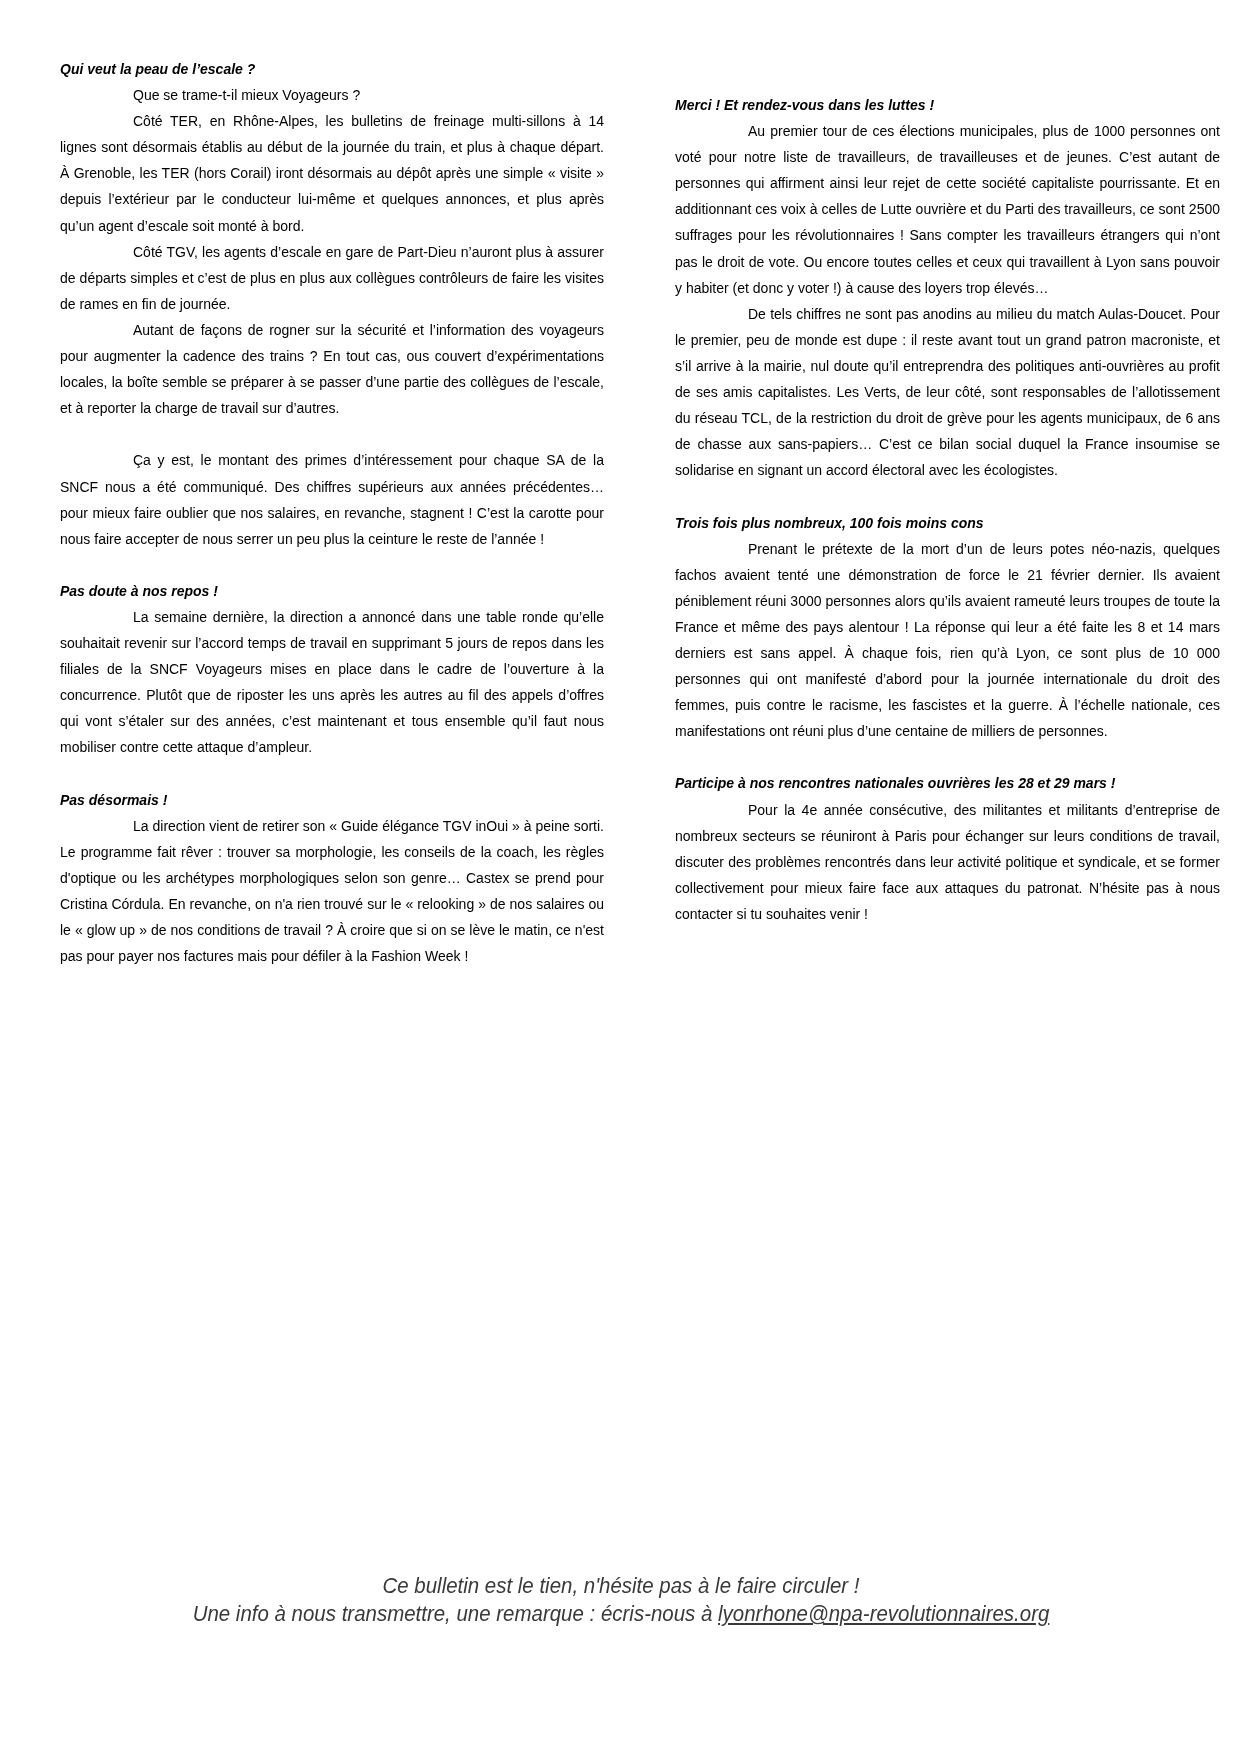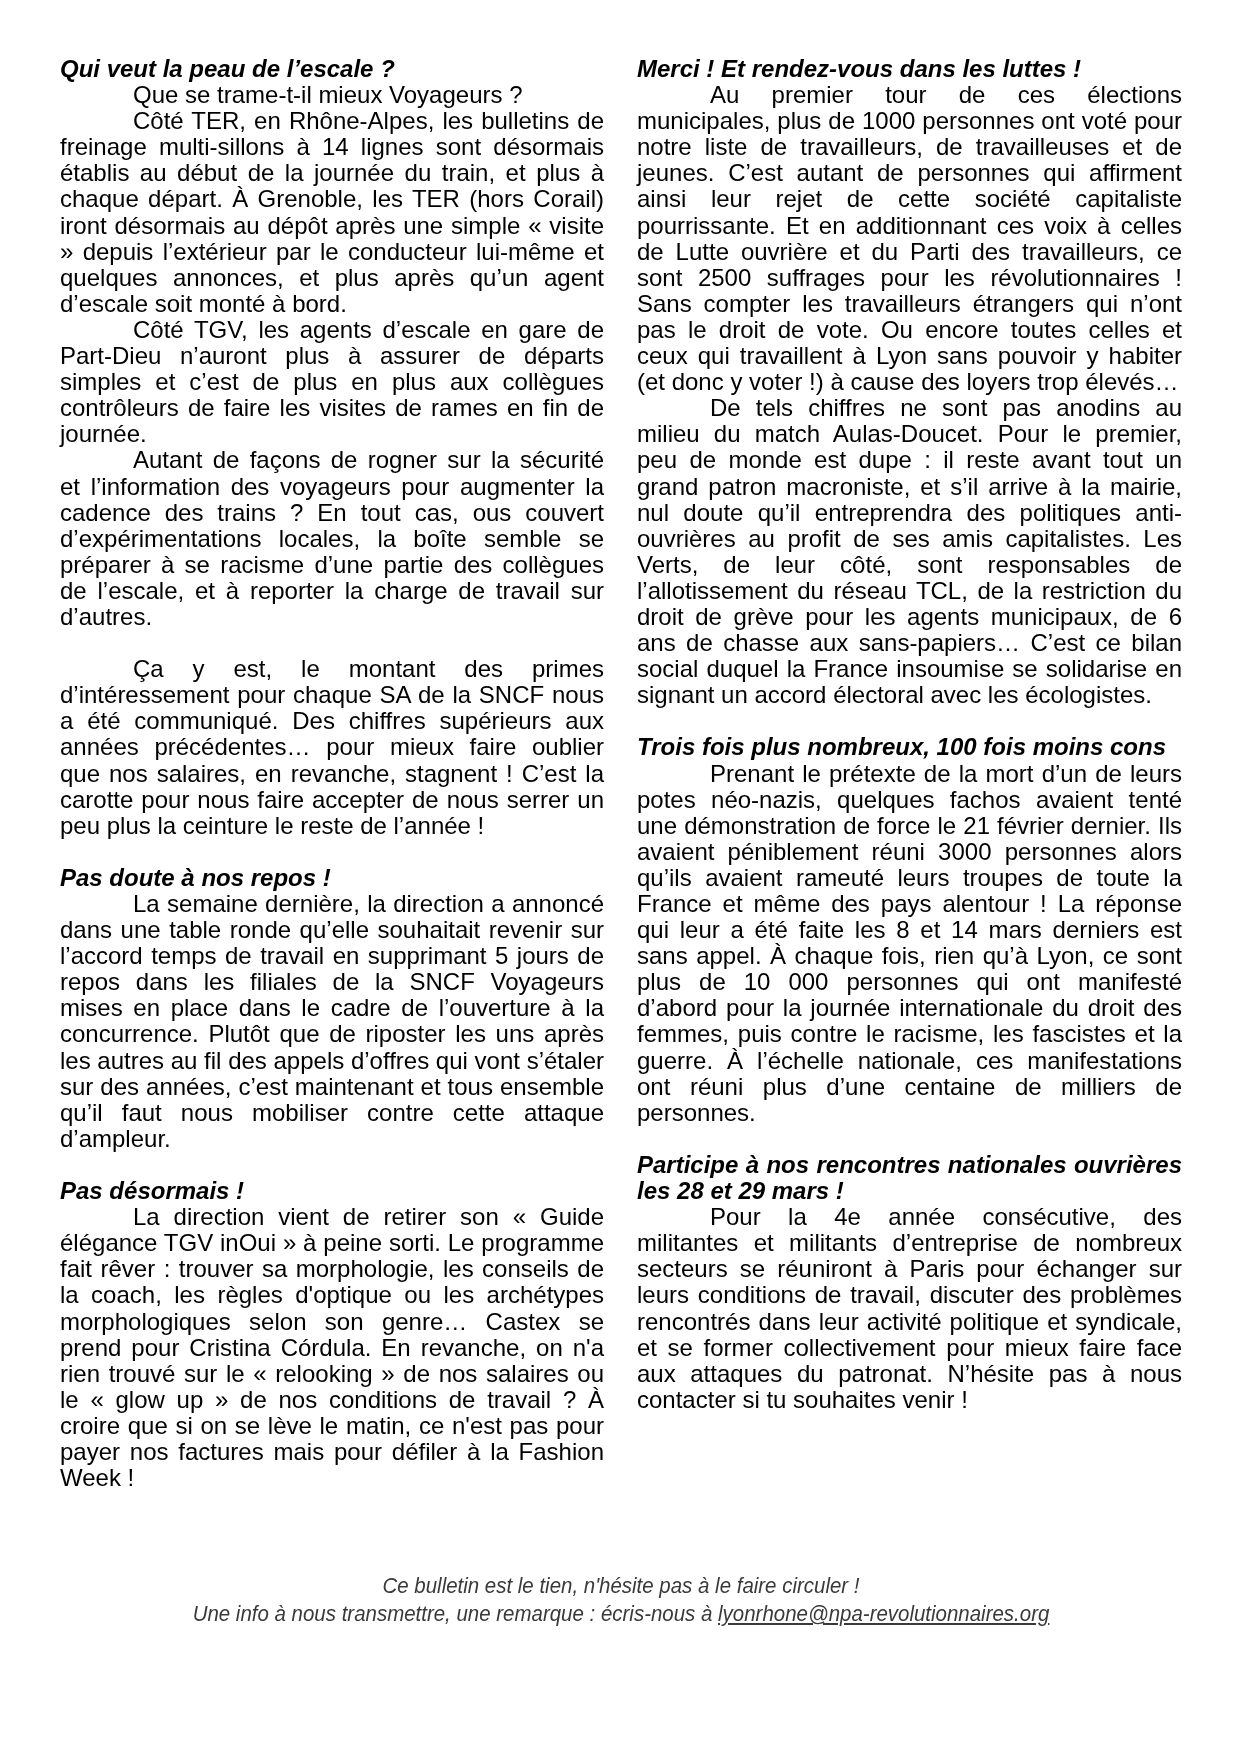--- a/index.html
+++ b/index.html
@@ -1,25 +1,25 @@
 <!DOCTYPE html>
 <html><head>
 <meta charset="utf-8">
 <style>
   html, body { margin: 0; padding: 0; background: #ffffff; }
   body { width: 1242px; height: 1755px; position: relative; overflow: hidden; color: #000; }
   .page { position: absolute; left: 0; top: 0; width: 1242px; height: 1755px; }
   .col {
     position: absolute; top: 56px;
     font-family: "Liberation Sans", sans-serif;
-    font-size: 24px; line-height: 26.1px;
+    font-size: 14px; line-height: 26.1px;
     text-align: justify;
   }
   .col-left { left: 60px; width: 544px; }
-  .col-right { left: 637px; width: 545px; }
+  .col-right { left: 675px; width: 545px; margin-top: 36px; }
   .article { margin: 0 0 26.1px 0; }
   .heading { font-weight: bold; font-style: italic; margin: 0; }
   .para { margin: 0; text-indent: 73px; }
   .footer {
     position: absolute; left: 0; top: 1572px; width: 1242px;
     text-align: center;
     font-family: "Liberation Sans", sans-serif; font-style: italic;
     font-size: 22px; line-height: 28px; color: #3a3a3a;
     transform: scaleX(0.93); transform-origin: center;
   }
@@ -29,21 +29,21 @@
 </head>
 <body>
 
 <div class="page">
   <div class="col col-left">
       <div class="article">
         <p class="heading">Qui veut la peau de l’escale ?</p>
         <p class="para">Que se trame-t-il mieux Voyageurs ?</p>
         <p class="para">Côté TER, en Rhône-Alpes, les bulletins de freinage multi-sillons à 14 lignes sont désormais établis au début de la journée du train, et plus à chaque départ. À Grenoble, les TER (hors Corail) iront désormais au dépôt après une simple « visite » depuis l’extérieur par le conducteur lui-même et quelques annonces, et plus après qu’un agent d’escale soit monté à bord.</p>
         <p class="para">Côté TGV, les agents d’escale en gare de Part-Dieu n’auront plus à assurer de départs simples et c’est de plus en plus aux collègues contrôleurs de faire les visites de rames en fin de journée.</p>
-        <p class="para">Autant de façons de rogner sur la sécurité et l’information des voyageurs pour augmenter la cadence des trains ? En tout cas, ous couvert d’expérimentations locales, la boîte semble se préparer à se racisme d’une partie des collègues de l’escale, et à reporter la charge de travail sur d’autres.</p>
+        <p class="para">Autant de façons de rogner sur la sécurité et l’information des voyageurs pour augmenter la cadence des trains ? En tout cas, ous couvert d’expérimentations locales, la boîte semble se préparer à se passer d’une partie des collègues de l’escale, et à reporter la charge de travail sur d’autres.</p>
       </div>
       <div class="article">
         <p class="para">Ça y est, le montant des primes d’intéressement pour chaque SA de la SNCF nous a été communiqué. Des chiffres supérieurs aux années précédentes… pour mieux faire oublier que nos salaires, en revanche, stagnent ! C’est la carotte pour nous faire accepter de nous serrer un peu plus la ceinture le reste de l’année !</p>
       </div>
       <div class="article">
         <p class="heading">Pas doute à nos repos !</p>
         <p class="para">La semaine dernière, la direction a annoncé dans une table ronde qu’elle souhaitait revenir sur l’accord temps de travail en supprimant 5 jours de repos dans les filiales de la SNCF Voyageurs mises en place dans le cadre de l’ouverture à la concurrence. Plutôt que de riposter les uns après les autres au fil des appels d’offres qui vont s’étaler sur des années, c’est maintenant et tous ensemble qu’il faut nous mobiliser contre cette attaque d’ampleur.</p>
       </div>
       <div class="article">
         <p class="heading">Pas désormais !</p>

